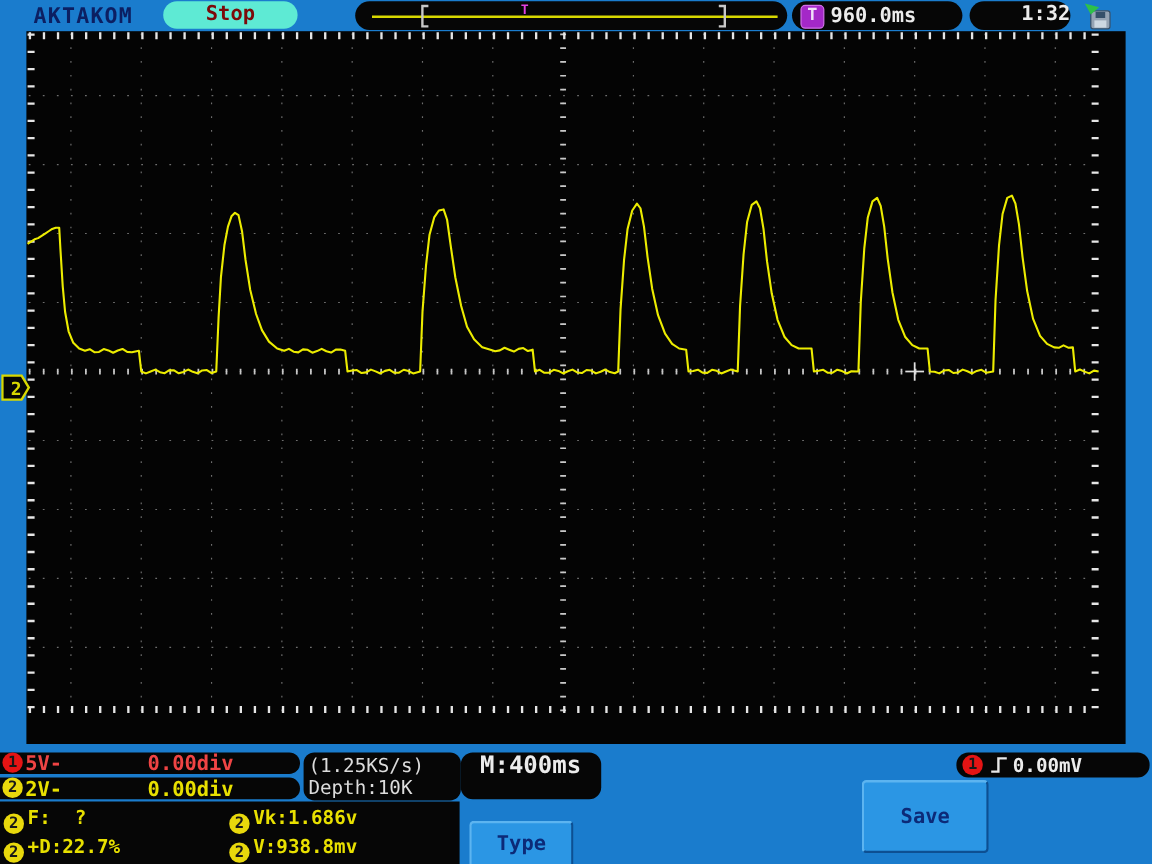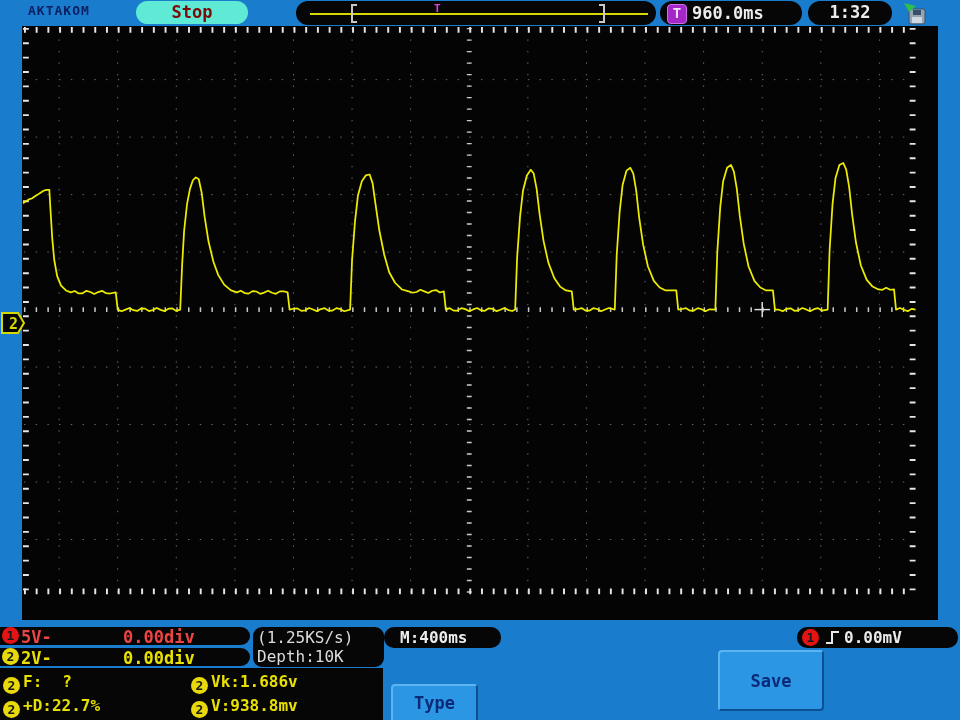--- a/index.html
+++ b/index.html
@@ -4,47 +4,47 @@
 <style>
   html,body{margin:0;padding:0}
   body{
     width:960px;height:720px;position:relative;overflow:hidden;
     background:#1a7ccd;
     font-family:"DejaVu Sans Mono",monospace;
     -webkit-font-smoothing:none;
   }
   .abs{position:absolute}
   
-  .brand{left:28px;top:3px;font-size:13px;font-weight:bold;color:#0c1f62;letter-spacing:1px}
+  .brand{left:28px;top:3px;font-size:18px;font-weight:bold;color:#0c1f62;letter-spacing:1px}
   .stop-pill{left:136px;top:1px;width:112px;height:23px;border-radius:12px;background:#5eead4;
     color:#7c0a0a;font-size:17px;font-weight:bold;text-align:center;line-height:22px}
   .black-pill{background:#060606;border-radius:12px}
   .record-pill{left:296px;top:1px;width:360px;height:24px}
   .trigtime-pill{left:660px;top:1px;width:142px;height:24px}
   .t-badge{left:7px;top:3px;width:18px;height:18px;border-radius:4px;background:#a428c8;border:1px solid #d070e8;
     color:#f0e0f8;font-size:14px;font-weight:bold;text-align:center;line-height:17px}
   .trigtime-text{left:32px;top:2px;color:#ececec;font-size:17px;font-weight:bold}
   .clock-pill{left:808px;top:1px;width:84px;height:24px;color:#ececec;font-size:17px;font-weight:bold;
-    text-align:center;line-height:23px}
+    text-align:right;line-height:23px}
   
   .screen{left:22px;top:26px;width:916px;height:594px;background:#040404}
   .ch-marker{left:1px;top:310px}
   
   .chbar{left:0;background:#060606;height:18px;width:250px;border-radius:0 9px 9px 0}
   .chbar .clabel{position:absolute;left:21px;top:0;font-size:17px;font-weight:bold}
   .chbar .cvalue{position:absolute;left:123px;top:0;font-size:17px;font-weight:bold}
   .ch1{color:#ef4444}.ch2{color:#e8e000}
   .badge{width:17px;height:17px;border-radius:50%;font-size:13px;font-weight:bold;line-height:17px;
     text-align:center;color:#181818;display:inline-block}
   .bred{background:#e41414}.byel{background:#e8d80c}
   .badge.abs{left:2px;top:0}
   .ratebox{left:253px;top:627px;width:131px;height:40px;background:#060606;border-radius:9px;
     color:#dcdcdc;font-size:16px;font-weight:normal;padding:1px 0 0 4px;box-sizing:border-box;line-height:19px}
-  .mpill{left:384px;top:627px;width:117px;height:21px;background:#060606;border-radius:10px;
-    color:#ececec;font-size:16px;font-weight:bold;line-height:21px;padding-left:16px;box-sizing:border-box}
+  .mpill{left:384px;top:627px;width:117px;height:39px;background:#060606;border-radius:10px;
+    color:#ececec;font-size:20px;font-weight:bold;line-height:21px;padding-left:16px;box-sizing:border-box}
   .trigpill{left:797px;top:627px;width:161px;height:21px;background:#060606;border-radius:10px}
   .trigpill .badge{position:absolute;left:5px;top:2px}
   .trigpill svg{position:absolute;left:27px;top:2px}
   .trigpill .tval{position:absolute;left:47px;top:0;color:#ececec;font-size:16px;font-weight:bold;line-height:21px}
   .measpanel{left:0;top:668px;width:383px;height:64px;background:#060606;border-radius:0 0 6px 0;
     display:grid;grid-template-columns:188px 1fr;grid-template-rows:24px 24px;padding:3px 0 0 3px;box-sizing:border-box}
   .meas-item{position:relative;color:#e8e000;font-size:16px;font-weight:bold;line-height:22px}
   .meas-item .badge{vertical-align:-3px;margin-right:3px}
   .meas-item.qgap .mval{margin-left:20px}
   

